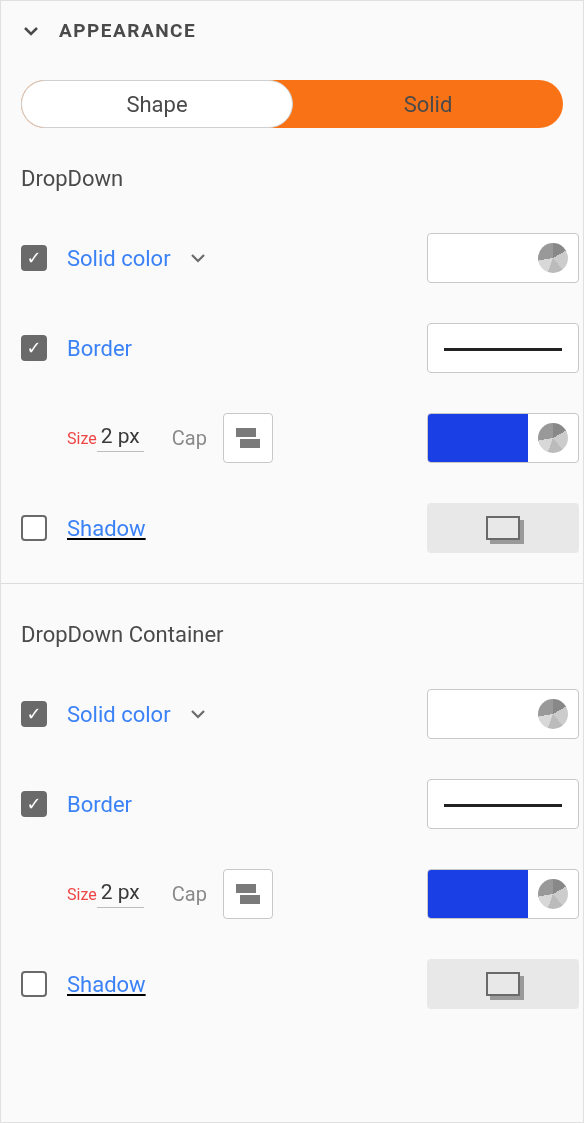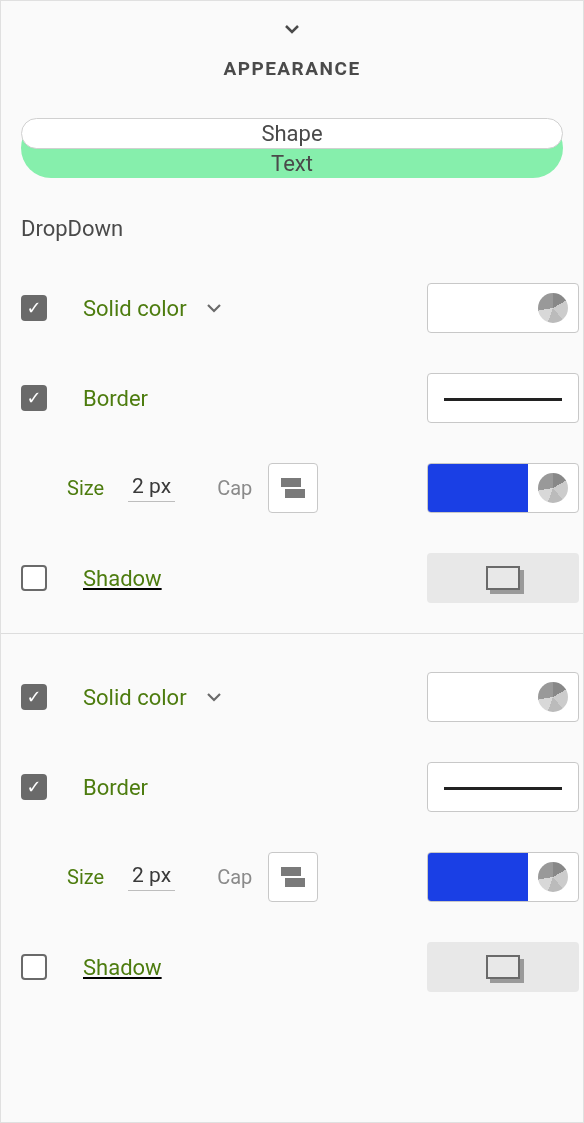--- a/index.html
+++ b/index.html
@@ -12,38 +12,36 @@
 .panel {
   background: #fafafa;
   border: 1px solid #e0e0e0;
   height: 100%;
 }
 .header {
   display: flex;
   align-items: center;
   padding: 18px 20px 10px 20px;
   gap: 18px;
-  flex-direction: column;
 }
 .chevron {
   display: inline-flex;
 }
 .header-title {
   font-size: 19px;
   font-weight: 700;
   letter-spacing: 1.5px;
   color: #4a4a4a;
 }
 .tabs {
   margin: 28px 20px 0 20px;
   display: flex;
-  background: #86efac;
+  background: #f97316;
   border-radius: 30px;
-  height: 60px;
-  flex-direction: column;
+  height: 48px;
 }
 .tab {
   flex: 1;
   display: flex;
   align-items: center;
   justify-content: center;
   font-size: 22px;
   color: #4a4a4a;
   border-radius: 30px;
   cursor: pointer;
@@ -83,22 +81,22 @@
 .checkbox.checked {
   background: #6a6a6a;
 }
 .checkbox.unchecked {
   background: #fff;
   border: 2px solid #6a6a6a;
 }
 .check-mark { color: #fff; font-size: 18px; line-height: 1; }
 .row-label {
   font-size: 22px;
-  color: #4d7c0f;
-  margin-left: 36px;
+  color: #3b82f6;
+  margin-left: 20px;
 }
 .dd-chevron {
   margin-left: 18px;
   display: inline-flex;
 }
 .spacer { flex: 1; }
 .swatch-box {
   width: 152px;
   height: 50px;
   background: #fff;
@@ -125,34 +123,34 @@
   height: 3px;
   background: #222;
 }
 .sub-row {
   display: flex;
   align-items: center;
   margin-bottom: 40px;
   padding-left: 46px;
 }
 .size-label {
-  font-size: 20px;
-  color: #4d7c0f;
+  font-size: 16px;
+  color: #ef4444;
 }
 .size-value {
   font-size: 21px;
   color: #3a3a3a;
-  margin-left: 24px;
+  margin-left: 0;
   border-bottom: 1px solid #bdbdbd;
   padding: 0 4px 3px 4px;
 }
 .cap-label {
   font-size: 20px;
   color: #8a8a8a;
-  margin-left: 42px;
+  margin-left: 28px;
 }
 .cap-button {
   width: 50px;
   height: 50px;
   background: #fff;
   border: 1px solid #c8c8c8;
   border-radius: 4px;
   margin-left: 16px;
   display: flex;
   align-items: center;
@@ -228,21 +226,21 @@
         </svg>
     </span>
     <span class="header-title">APPEARANCE</span>
   </div>
 
   <div class="tabs">
     <div class="tab active">
       <span>Shape</span>
     </div>
     <div class="tab">
-      <span>Text</span>
+      <span>Solid</span>
     </div>
   </div>
 
   <div class="section">
     <div class="section-title">DropDown</div>
 
     <div class="row">
       <div class="checkbox checked">
         <span class="check-mark">✓</span>
       </div>
@@ -292,20 +290,21 @@
       <div class="checkbox unchecked"></div>
       <span class="row-label">Shadow</span>
       <span class="spacer"></span>
       <div class="shadow-box">
         <div class="shadow-rect"></div>
       </div>
     </div>
   </div>
 
   <div class="section">
+    <div class="section-title">DropDown Container</div>
 
     <div class="row">
       <div class="checkbox checked">
         <span class="check-mark">✓</span>
       </div>
       <span class="row-label">Solid color</span>
       <span class="dd-chevron">
         <svg width="18" height="18" viewBox="0 0 18 18">
             <polyline points="3,6 9,12 15,6" fill="none" stroke="#6a6a6a" stroke-width="2.2"></polyline>
           </svg>

